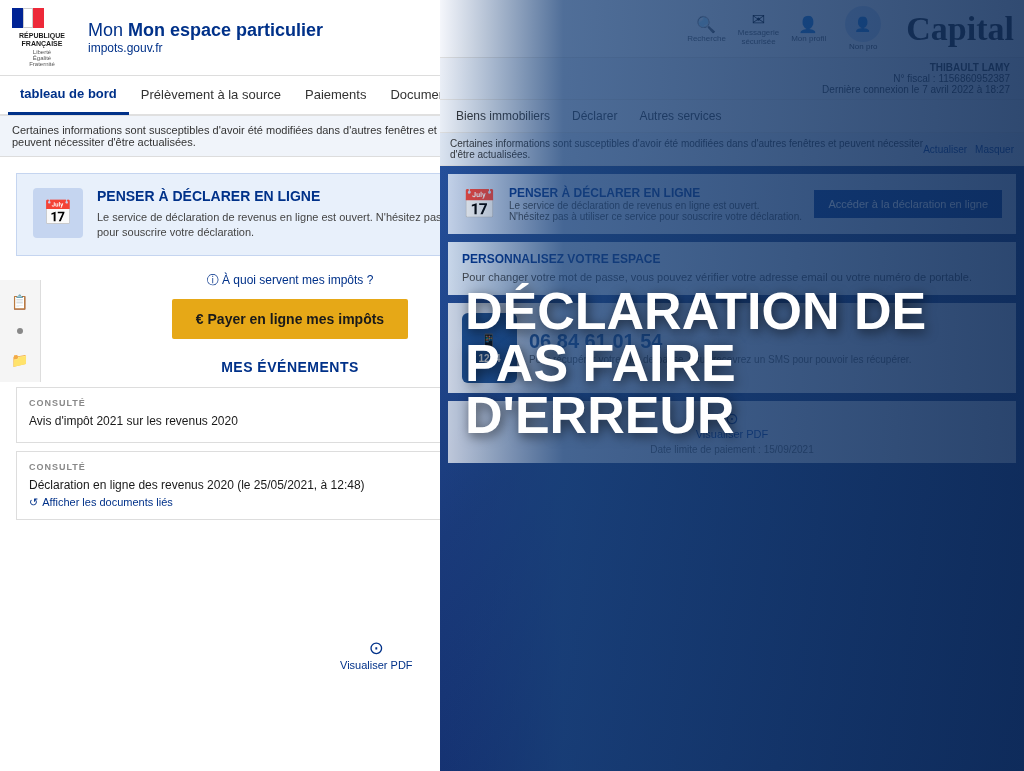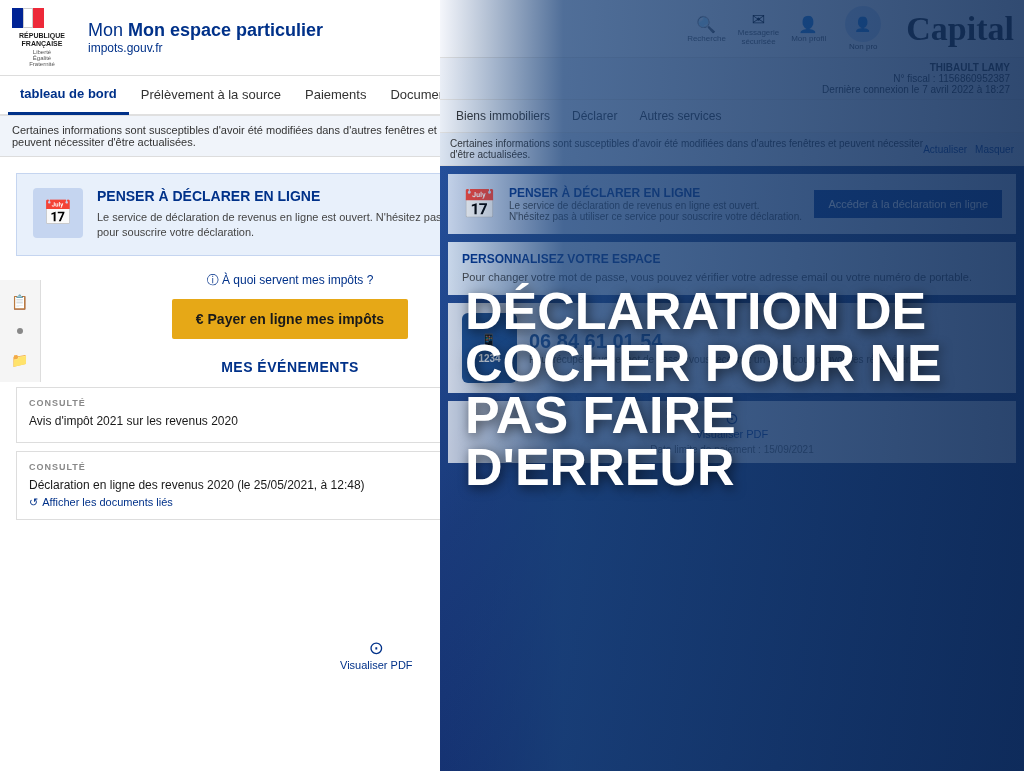--- a/index.html
+++ b/index.html
@@ -431,16 +431,15 @@
     <div style="font-size:16px; color:#003189;">⊙</div>
     <div style="font-size:11px; color:#003189;">Visualiser PDF</div>
     <div style="font-size:10px; color:#555; margin-top:4px;">Date limite de paiement : 15/09/2021</div>
   </div>
 
 </div>
 
 <div style="position:absolute; top:285px; left:465px; width:545px; text-align:left; pointer-events:none; z-index:40;">
   <div style="font-size:52px; font-weight:900; color:#fff; font-family:Arial Black, Arial, sans-serif; text-transform:uppercase; line-height:1.0; text-shadow:2px 3px 12px rgba(0,0,0,0.6);">
     <div>DÉCLARATION DE</div>
-    <div>COCHER POUR NE</div>
     <div>PAS FAIRE D'ERREUR</div>
   </div>
 </div>
 
 </body></html>

